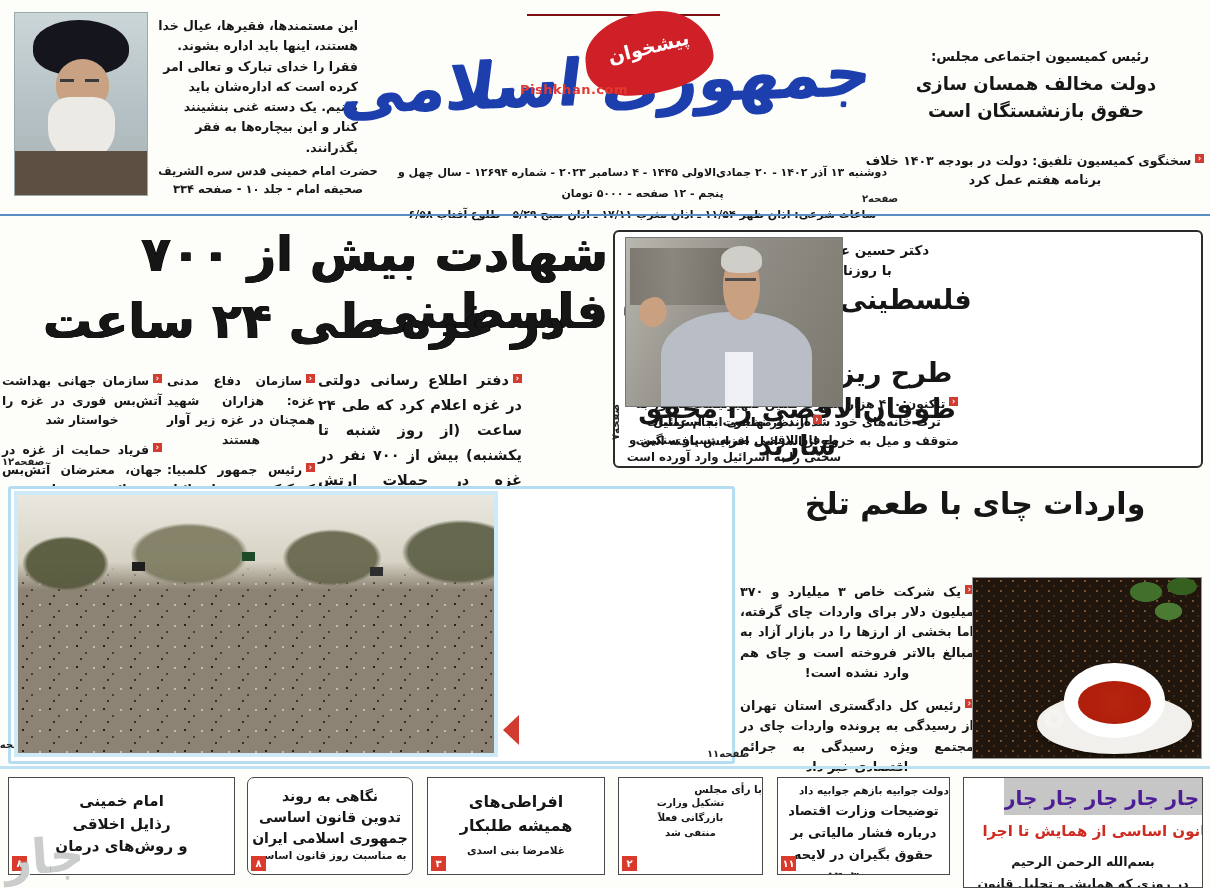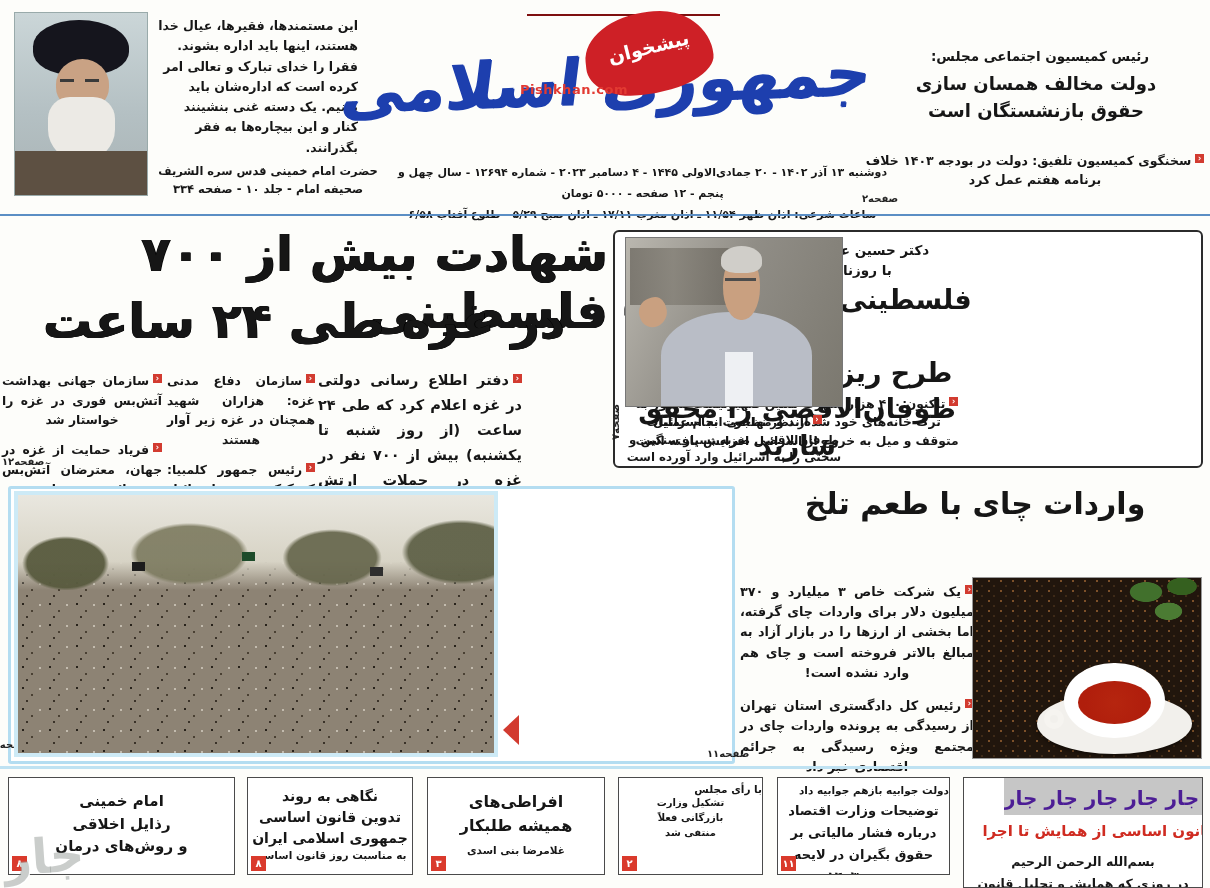--- a/index.html
+++ b/index.html
@@ -110,21 +110,21 @@
                        radial-gradient(22px 14px at 55% 75%, #4b7b33 0 60%, transparent 64%); }
   .saucer { position:absolute; left:28%; bottom:2%; width:68%; height:34%; background:#f2f0ec; border-radius:50%; box-shadow:0 2px 4px rgba(0,0,0,.5); }
   .cup { position:absolute; left:40%; bottom:11%; width:44%; height:42%; background:#ffffff; border-radius:50%; }
   .tea-liquid { position:absolute; left:46%; bottom:19%; width:32%; height:24%; background:radial-gradient(circle,#d8502024 , #b01e0c 70%); background-color:#b01e0c; border-radius:50%; }
   .handle { position:absolute; left:31%; bottom:16%; width:20px; height:20px; border:6px solid #f6f4f0; border-radius:50%; }
 
   
   .bot-rule { left:0; top:766px; width:1210px; height:3px; background:#bfe2f2; }
   .bbox { position:absolute; top:777px; height:98px; border:1px solid #4a4a4a; background:#fff; overflow:hidden; }
   .bb1 { left:8px; width:227px; }
-  .bb2 { left:247px; width:166px; }
+  .bb2 { left:247px; width:166px;border-radius:7px; }
   .bb3 { left:427px; width:178px; }
   .bb4 { left:618px; width:145px; }
   .bb5 { left:777px; width:173px; }
   .bb6 { left:963px; top:777px; width:240px; height:111px; border:1px solid #4a4a4a; position:absolute; background:#fff; overflow:hidden; }
   .bb-title { font-weight:bold; text-align:center; line-height:1.5; }
   .bb-kicker { font-size:10.5px; font-weight:bold; text-align:right; }
   .bb-sub { font-size:10.5px; font-weight:bold; text-align:center; }
   .badge { position:absolute; left:3px; bottom:3px; width:15px; height:15px; background:#da3a2c; color:#fff; font-size:10px; font-weight:bold; line-height:15px; text-align:center; }
   .grayband { position:absolute; left:0; top:0; width:100%; height:37px; background:#c6c6c6; color:#4c1d95; font-size:20px; font-weight:bold; line-height:40px; text-align:left; letter-spacing:14px; overflow:hidden;margin-left:40px; }
   .redtitle { position:absolute; left:16px; top:44px; width:100%; text-align:center; color:#cf2b21; font-size:15px; font-weight:bold; }

